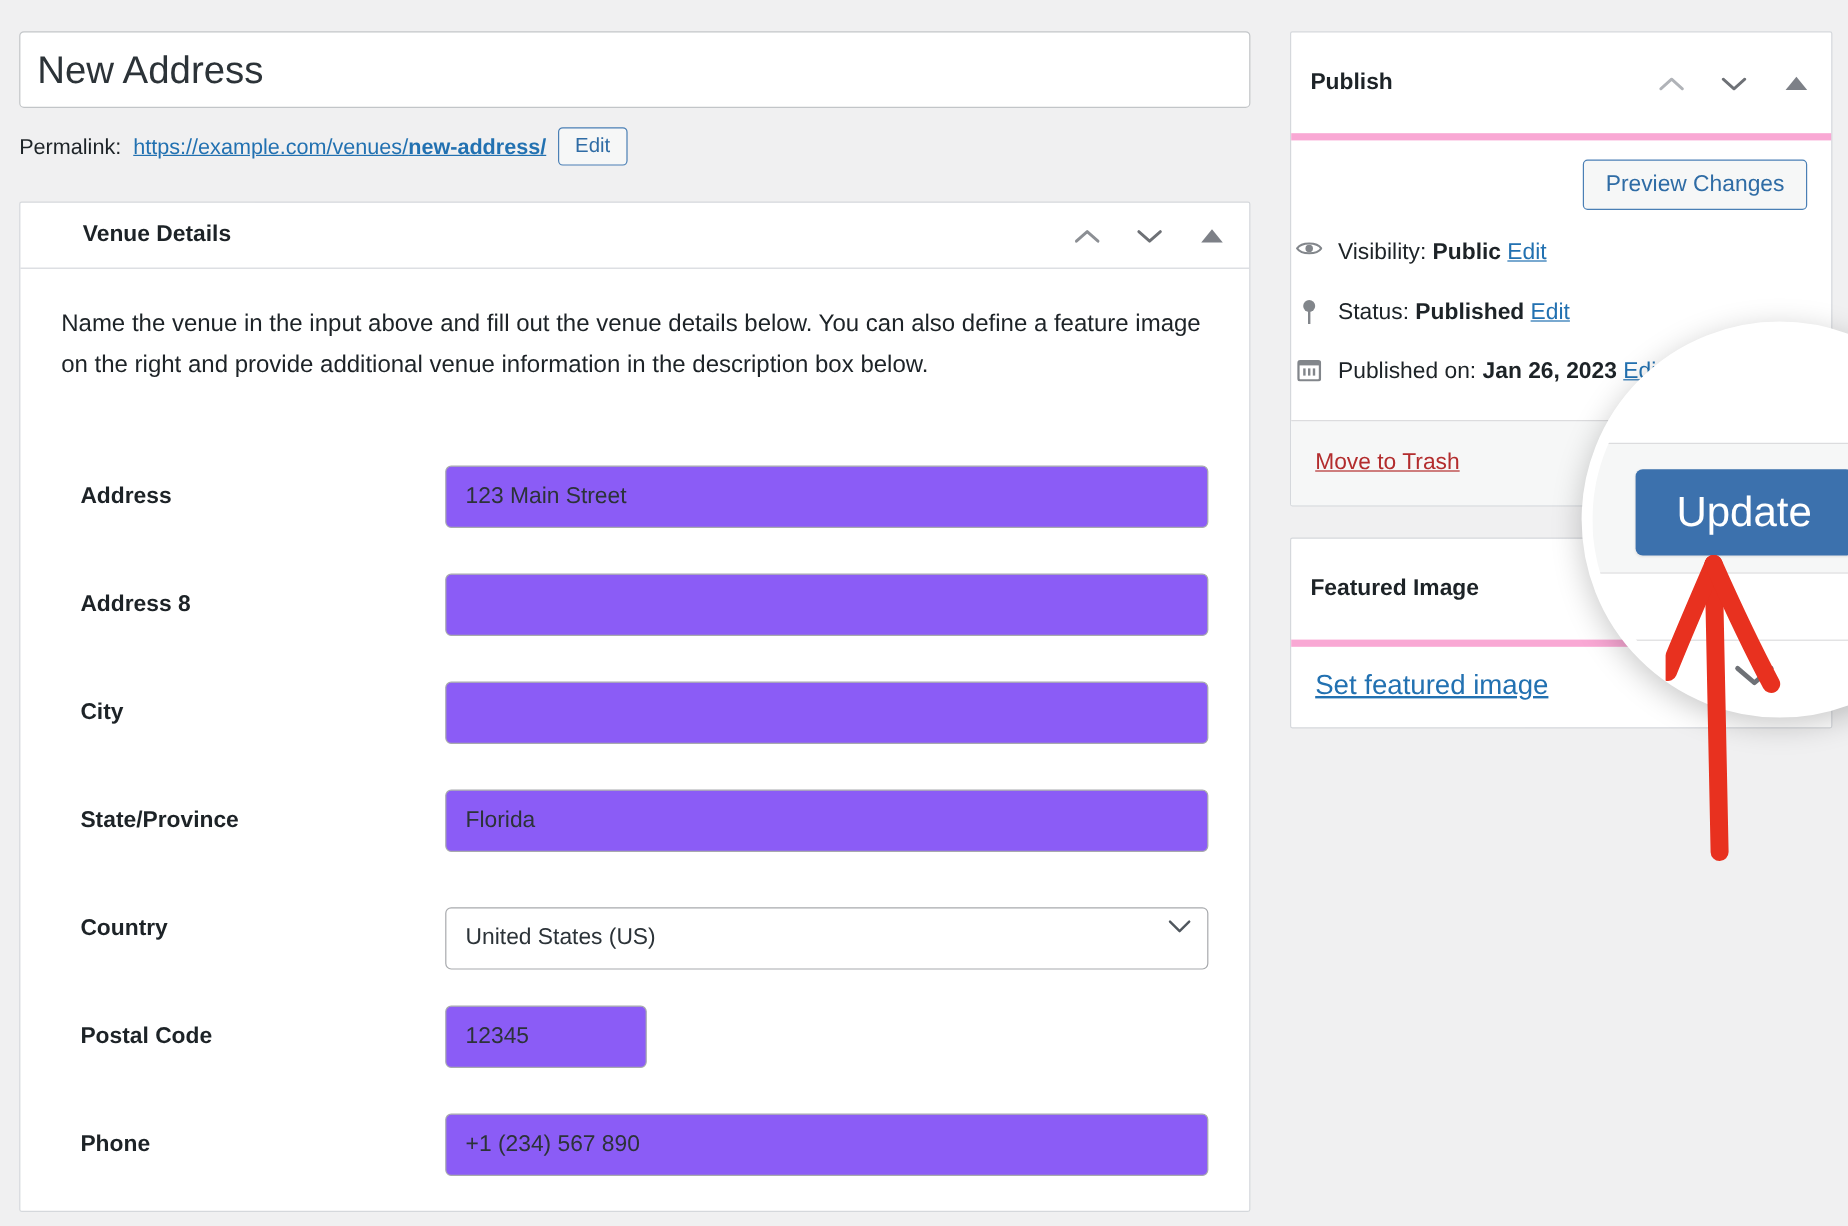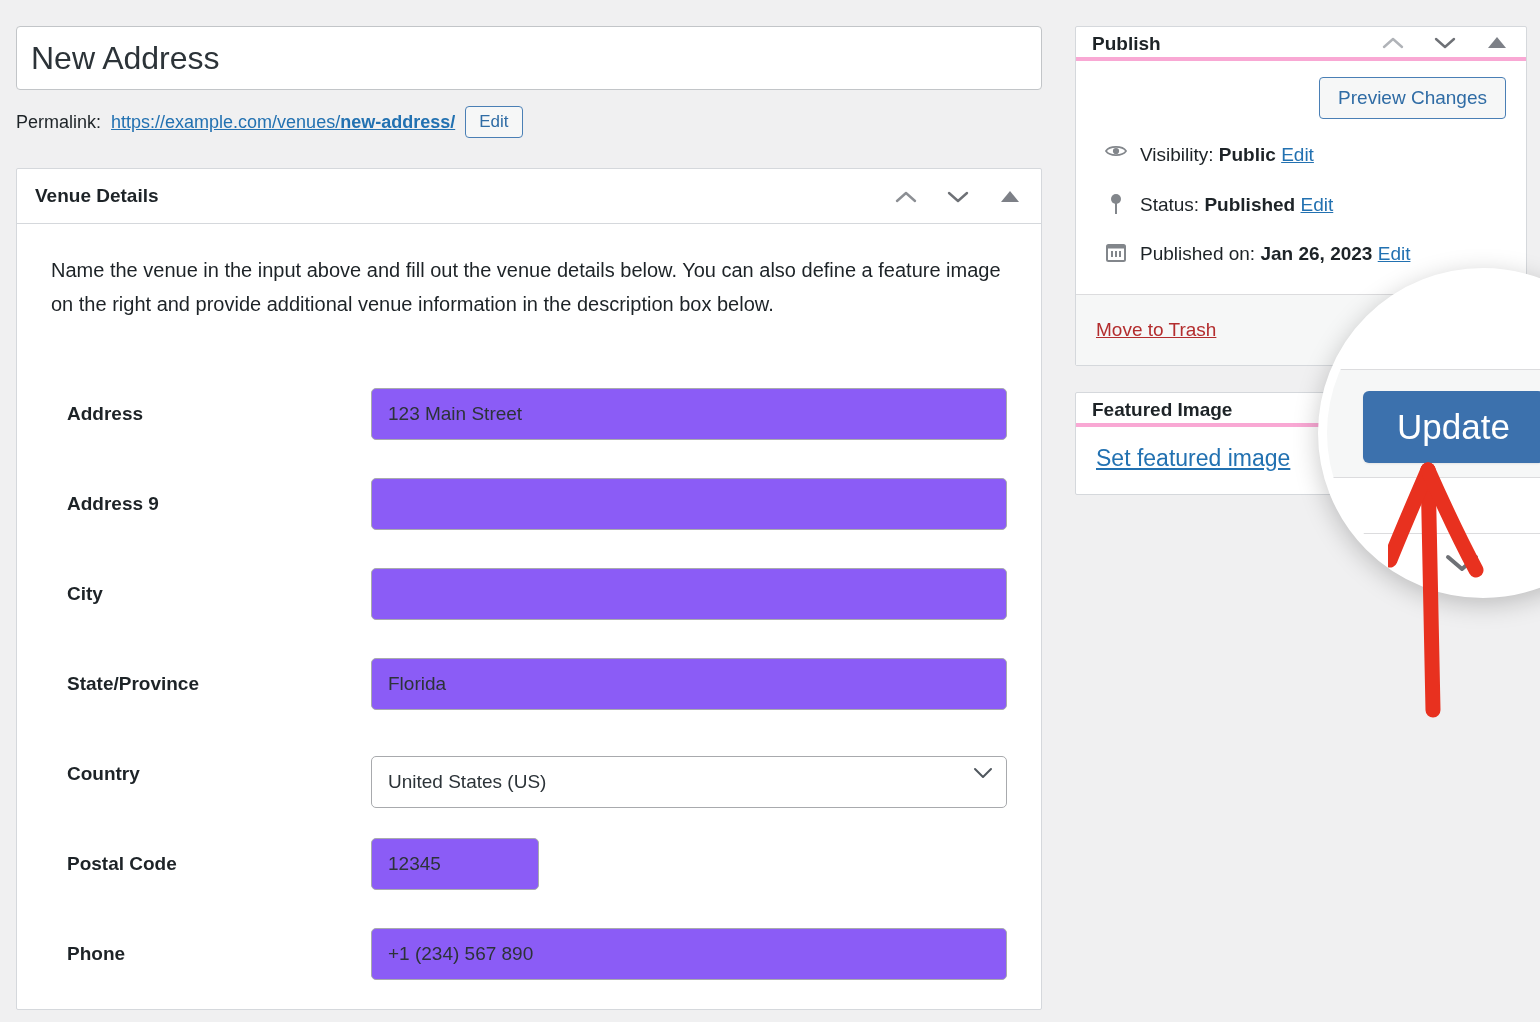--- a/index.html
+++ b/index.html
@@ -69,20 +69,21 @@
     display: flex;
     align-items: center;
     justify-content: space-between;
     padding: 14px 18px;
     border-bottom: 1px solid #d5d8dc;
   }
   .postbox-title {
     font-size: 19px;
     font-weight: bold;
     color: #1d2327;
+    margin-left: 34px;
   }
   .handle-actions { display: flex; align-items: center; gap: 26px; }
   .ico-btn {
     width: 26px; height: 26px;
     display: flex; align-items: center; justify-content: center;
     cursor: pointer;
   }
   .chev { width: 22px; height: 13px; display: block; }
   .tri { width: 0; height: 0; border-left: 9px solid transparent; border-right: 9px solid transparent; border-bottom: 11px solid #7d8087; }
 
@@ -149,26 +150,26 @@
     left: 1075px; top: 26px;
     width: 452px;
   }
   .side-box {
     background: #fff;
     border: 1px solid #d5d8dc;
     border-radius: 2px;
     margin-bottom: 26px;
   }
   .side-header {
-    display: flex; align-items: flex-end; justify-content: space-between;
-    padding: 2px 16px;
-    border-bottom: 4px solid #f9a8d4;
+    display: flex; align-items: center; justify-content: space-between;
+    padding: 29px 16px;
+    border-bottom: 6px solid #f9a8d4;
   }
   .side-title { font-size: 19px; font-weight: bold; color: #1d2327; }
-  .publish-body { padding: 16px 20px 4px 29px; }
+  .publish-body { padding: 16px 20px 4px 4px; }
   .preview-row { display: flex; justify-content: flex-end; }
   .btn-preview {
     border: 1px solid #4a7fb5;
     background: #f6f7f7;
     color: #2f6ca5;
     border-radius: 4px;
     font-size: 19px;
     padding: 9px 18px;
     font-family: "Liberation Sans", sans-serif;
     cursor: pointer;
@@ -302,21 +303,21 @@
       </div>
 
       <div class="postbox-body">
         <p class="intro">Name the venue in the input above and fill out the venue details below. You can also define a feature image on the right and provide additional venue information in the description box below.</p>
         <div id="venue-fields">
             <div class="frow">
               <div class="flabel">Address</div>
               <input type="text" class="finput" value="123 Main Street" style="">
             </div>
             <div class="frow">
-              <div class="flabel">Address 9</div>
+              <div class="flabel">Address 8</div>
               <input type="text" class="finput" style="">
             </div>
             <div class="frow">
               <div class="flabel">City</div>
               <input type="text" class="finput" style="">
             </div>
             <div class="frow">
               <div class="flabel">State/Province</div>
               <input type="text" class="finput" value="Florida" style="">
             </div>

